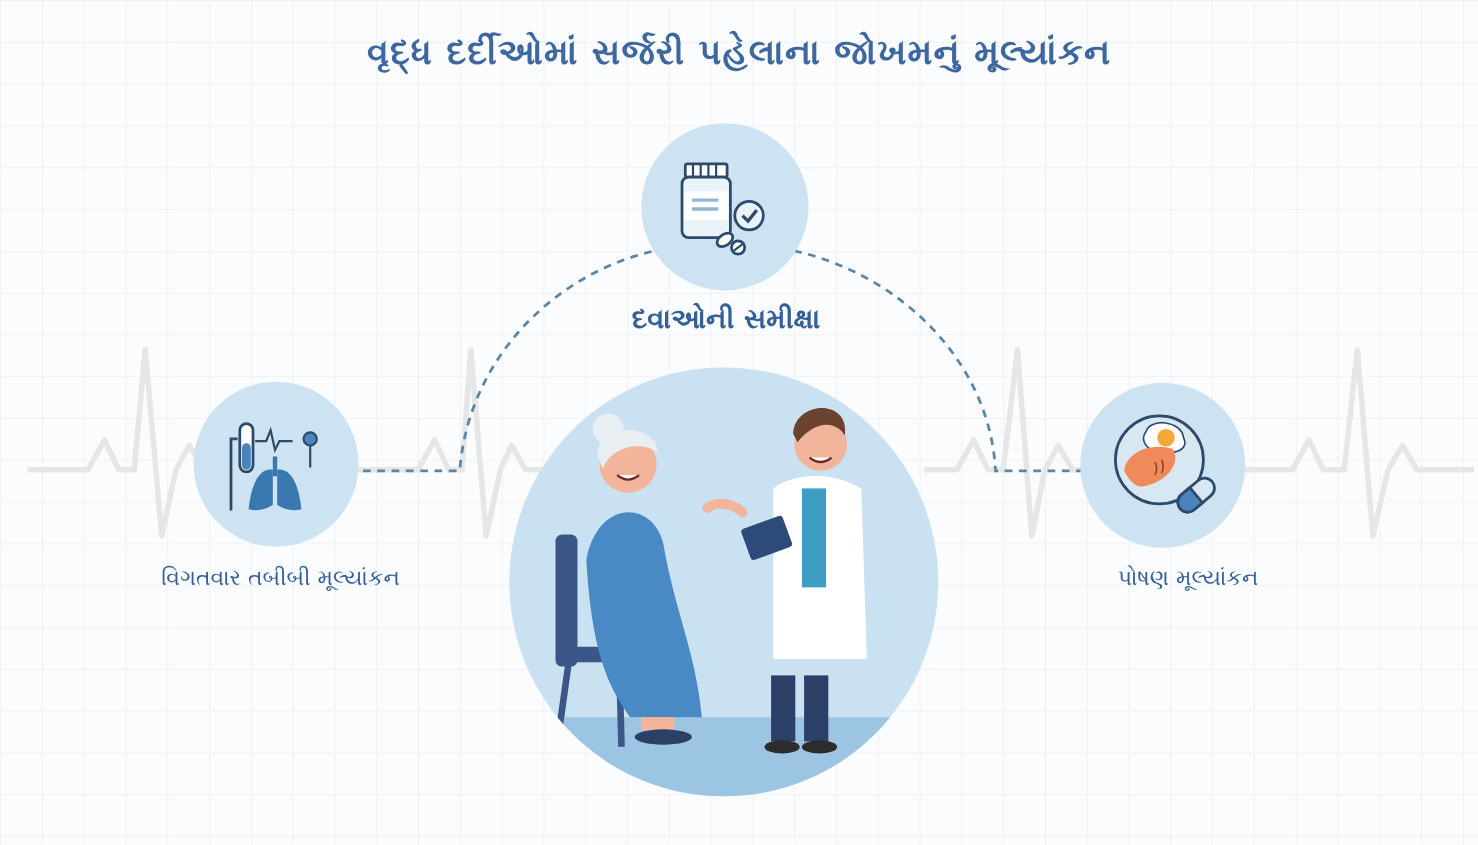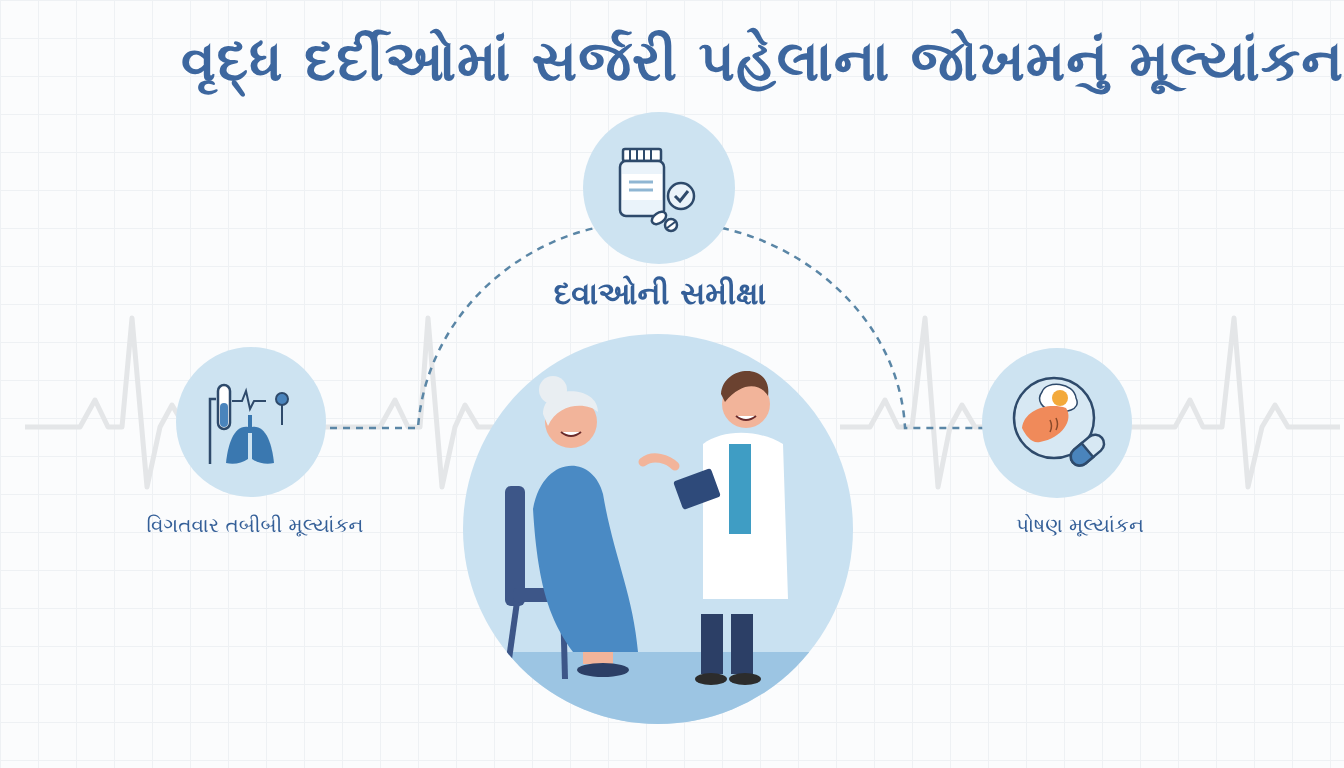--- a/index.html
+++ b/index.html
@@ -6,22 +6,22 @@
   body {
     width:1344px; height:768px; overflow:hidden; position:relative;
     background:#fbfcfd;
     background-image:
       linear-gradient(#eef1f4 1px, transparent 1px),
       linear-gradient(90deg, #eef1f4 1px, transparent 1px);
     background-size:38px 38px;
     font-family:"DejaVu Sans", "Liberation Sans", sans-serif;
   }
   .title {
-    position:absolute; left:0; top:28px; width:1344px; text-align:right;
-    font-size:56px; font-weight:bold; color:#3d679f; letter-spacing:1px;
+    position:absolute; left:0; top:28px; width:1344px; text-align:center;
+    font-size:32px; font-weight:bold; color:#3d679f; letter-spacing:1px;
   }
   svg.bg { position:absolute; left:0; top:0; }
   .circle { position:absolute; border-radius:50%; background:#cde3f1; }
   .label {
     position:absolute; text-align:center; color:#345f98; font-size:20px;
   }
   .label.bold { font-weight:bold; }
   .icon { position:absolute; }
 </style>
 </head>
@@ -50,21 +50,21 @@
     <rect x="7" y="30" width="40" height="26" fill="#fff"></rect>
     <line x1="14" y1="38" x2="38" y2="38" stroke="#8fb6d3" stroke-width="3"></line>
     <line x1="14" y1="46" x2="38" y2="46" stroke="#8fb6d3" stroke-width="3"></line>
     <circle cx="66" cy="52" r="13" fill="#eaf3fa" stroke="#2e4a6b" stroke-width="2.5"></circle>
     <polyline points="60,52 65,57 73,47" fill="none" stroke="#2e4a6b" stroke-width="3"></polyline>
     <ellipse cx="44" cy="74" rx="8" ry="5" transform="rotate(-35 44 74)" fill="#fff" stroke="#2e4a6b" stroke-width="2.5"></ellipse>
     <circle cx="56" cy="81" r="6" fill="#fff" stroke="#2e4a6b" stroke-width="2.5"></circle>
     <line x1="52" y1="84" x2="60" y2="78" stroke="#2e4a6b" stroke-width="2"></line>
   </svg>
 </div>
-<div class="label bold" style="left:500px; top:275px; width:320px; font-size:31px;">દવાઓની સમીક્ષા</div>
+<div class="label bold" style="left:500px; top:275px; width:320px; font-size:25px;">દવાઓની સમીક્ષા</div>
 
 <div class="circle" style="left:176px; top:347px; width:150px; height:150px;">
   <svg class="icon" style="left:28px; top:32px;" width="96" height="90" viewBox="0 0 96 90">
     <polyline points="6,85 6,20 12,20" fill="none" stroke="#2e4a6b" stroke-width="2.5"></polyline>
     <rect x="14" y="6" width="12" height="44" rx="6" fill="#fff" stroke="#2e4a6b" stroke-width="2.5"></rect>
     <rect x="16" y="24" width="8" height="24" rx="4" fill="#4a84bc"></rect>
     <polyline points="28,22 38,22 42,12 46,30 50,22 62,22" fill="none" stroke="#2e4a6b" stroke-width="2"></polyline>
     <circle cx="78" cy="20" r="6" fill="#4a84bc" stroke="#2e4a6b" stroke-width="2"></circle>
     <line x1="78" y1="26" x2="78" y2="46" stroke="#2e4a6b" stroke-width="2"></line>
     <line x1="46" y1="36" x2="46" y2="54" stroke="#3a78b0" stroke-width="4"></line>

